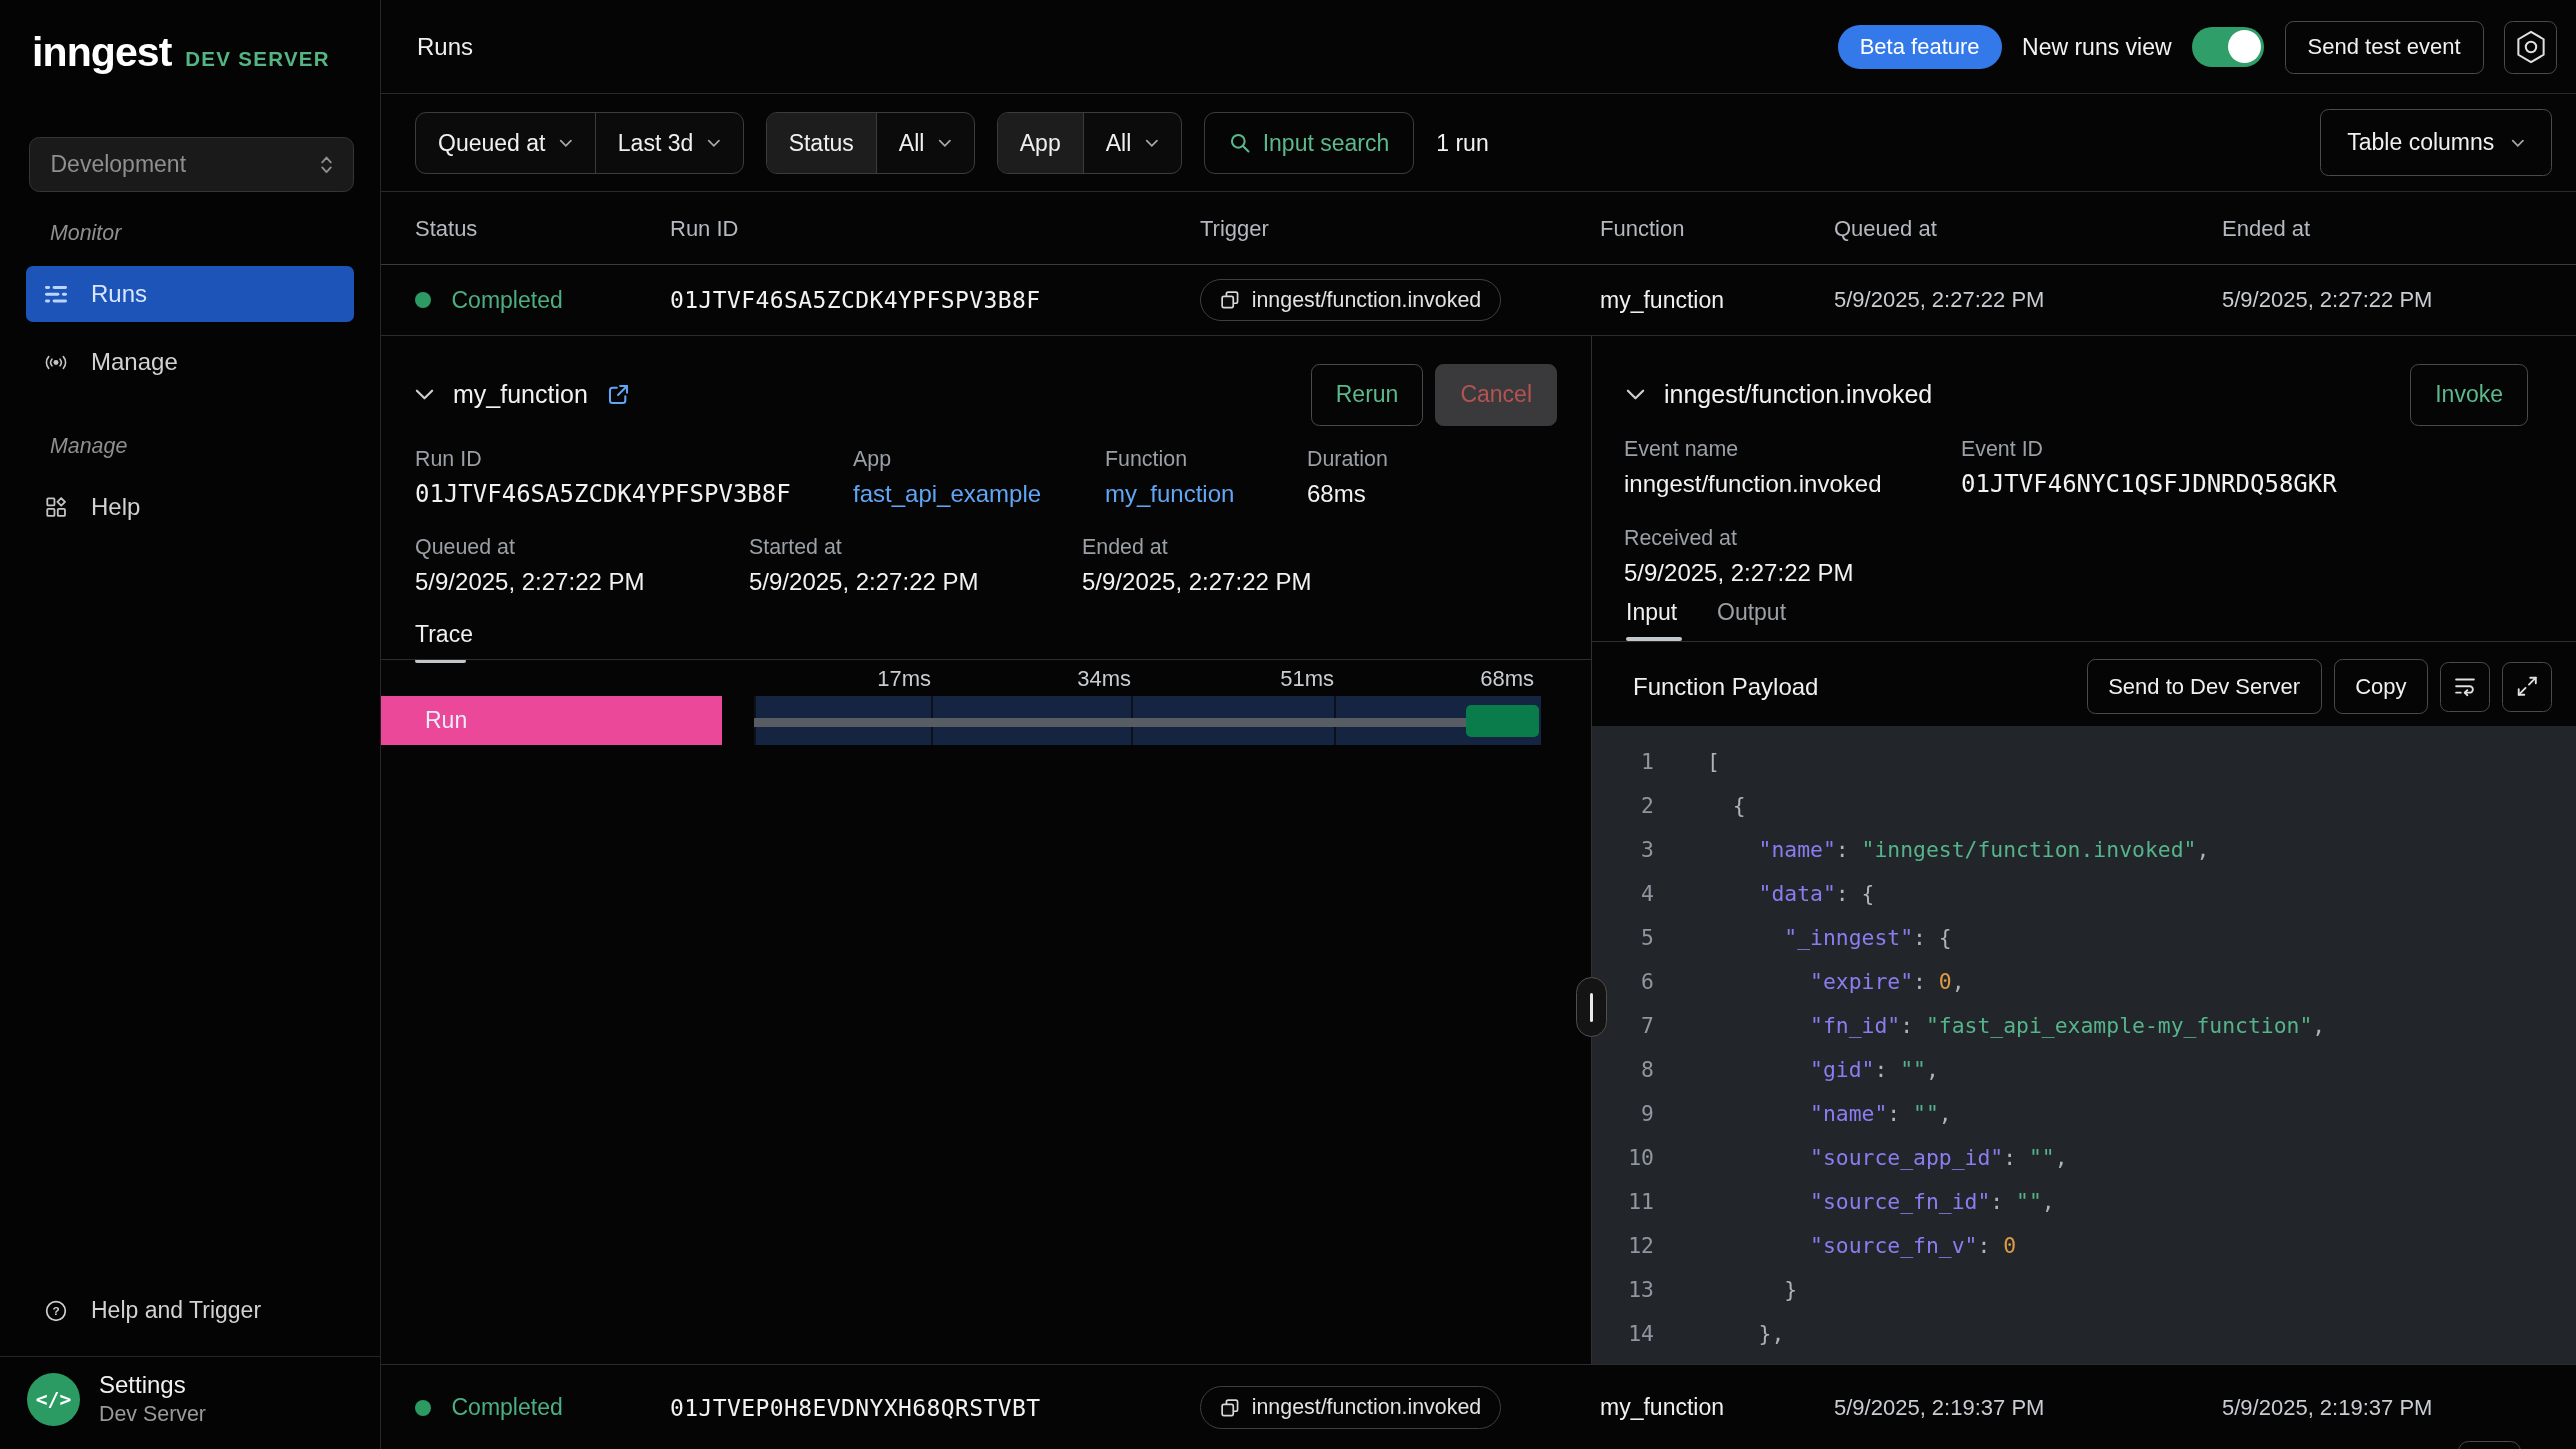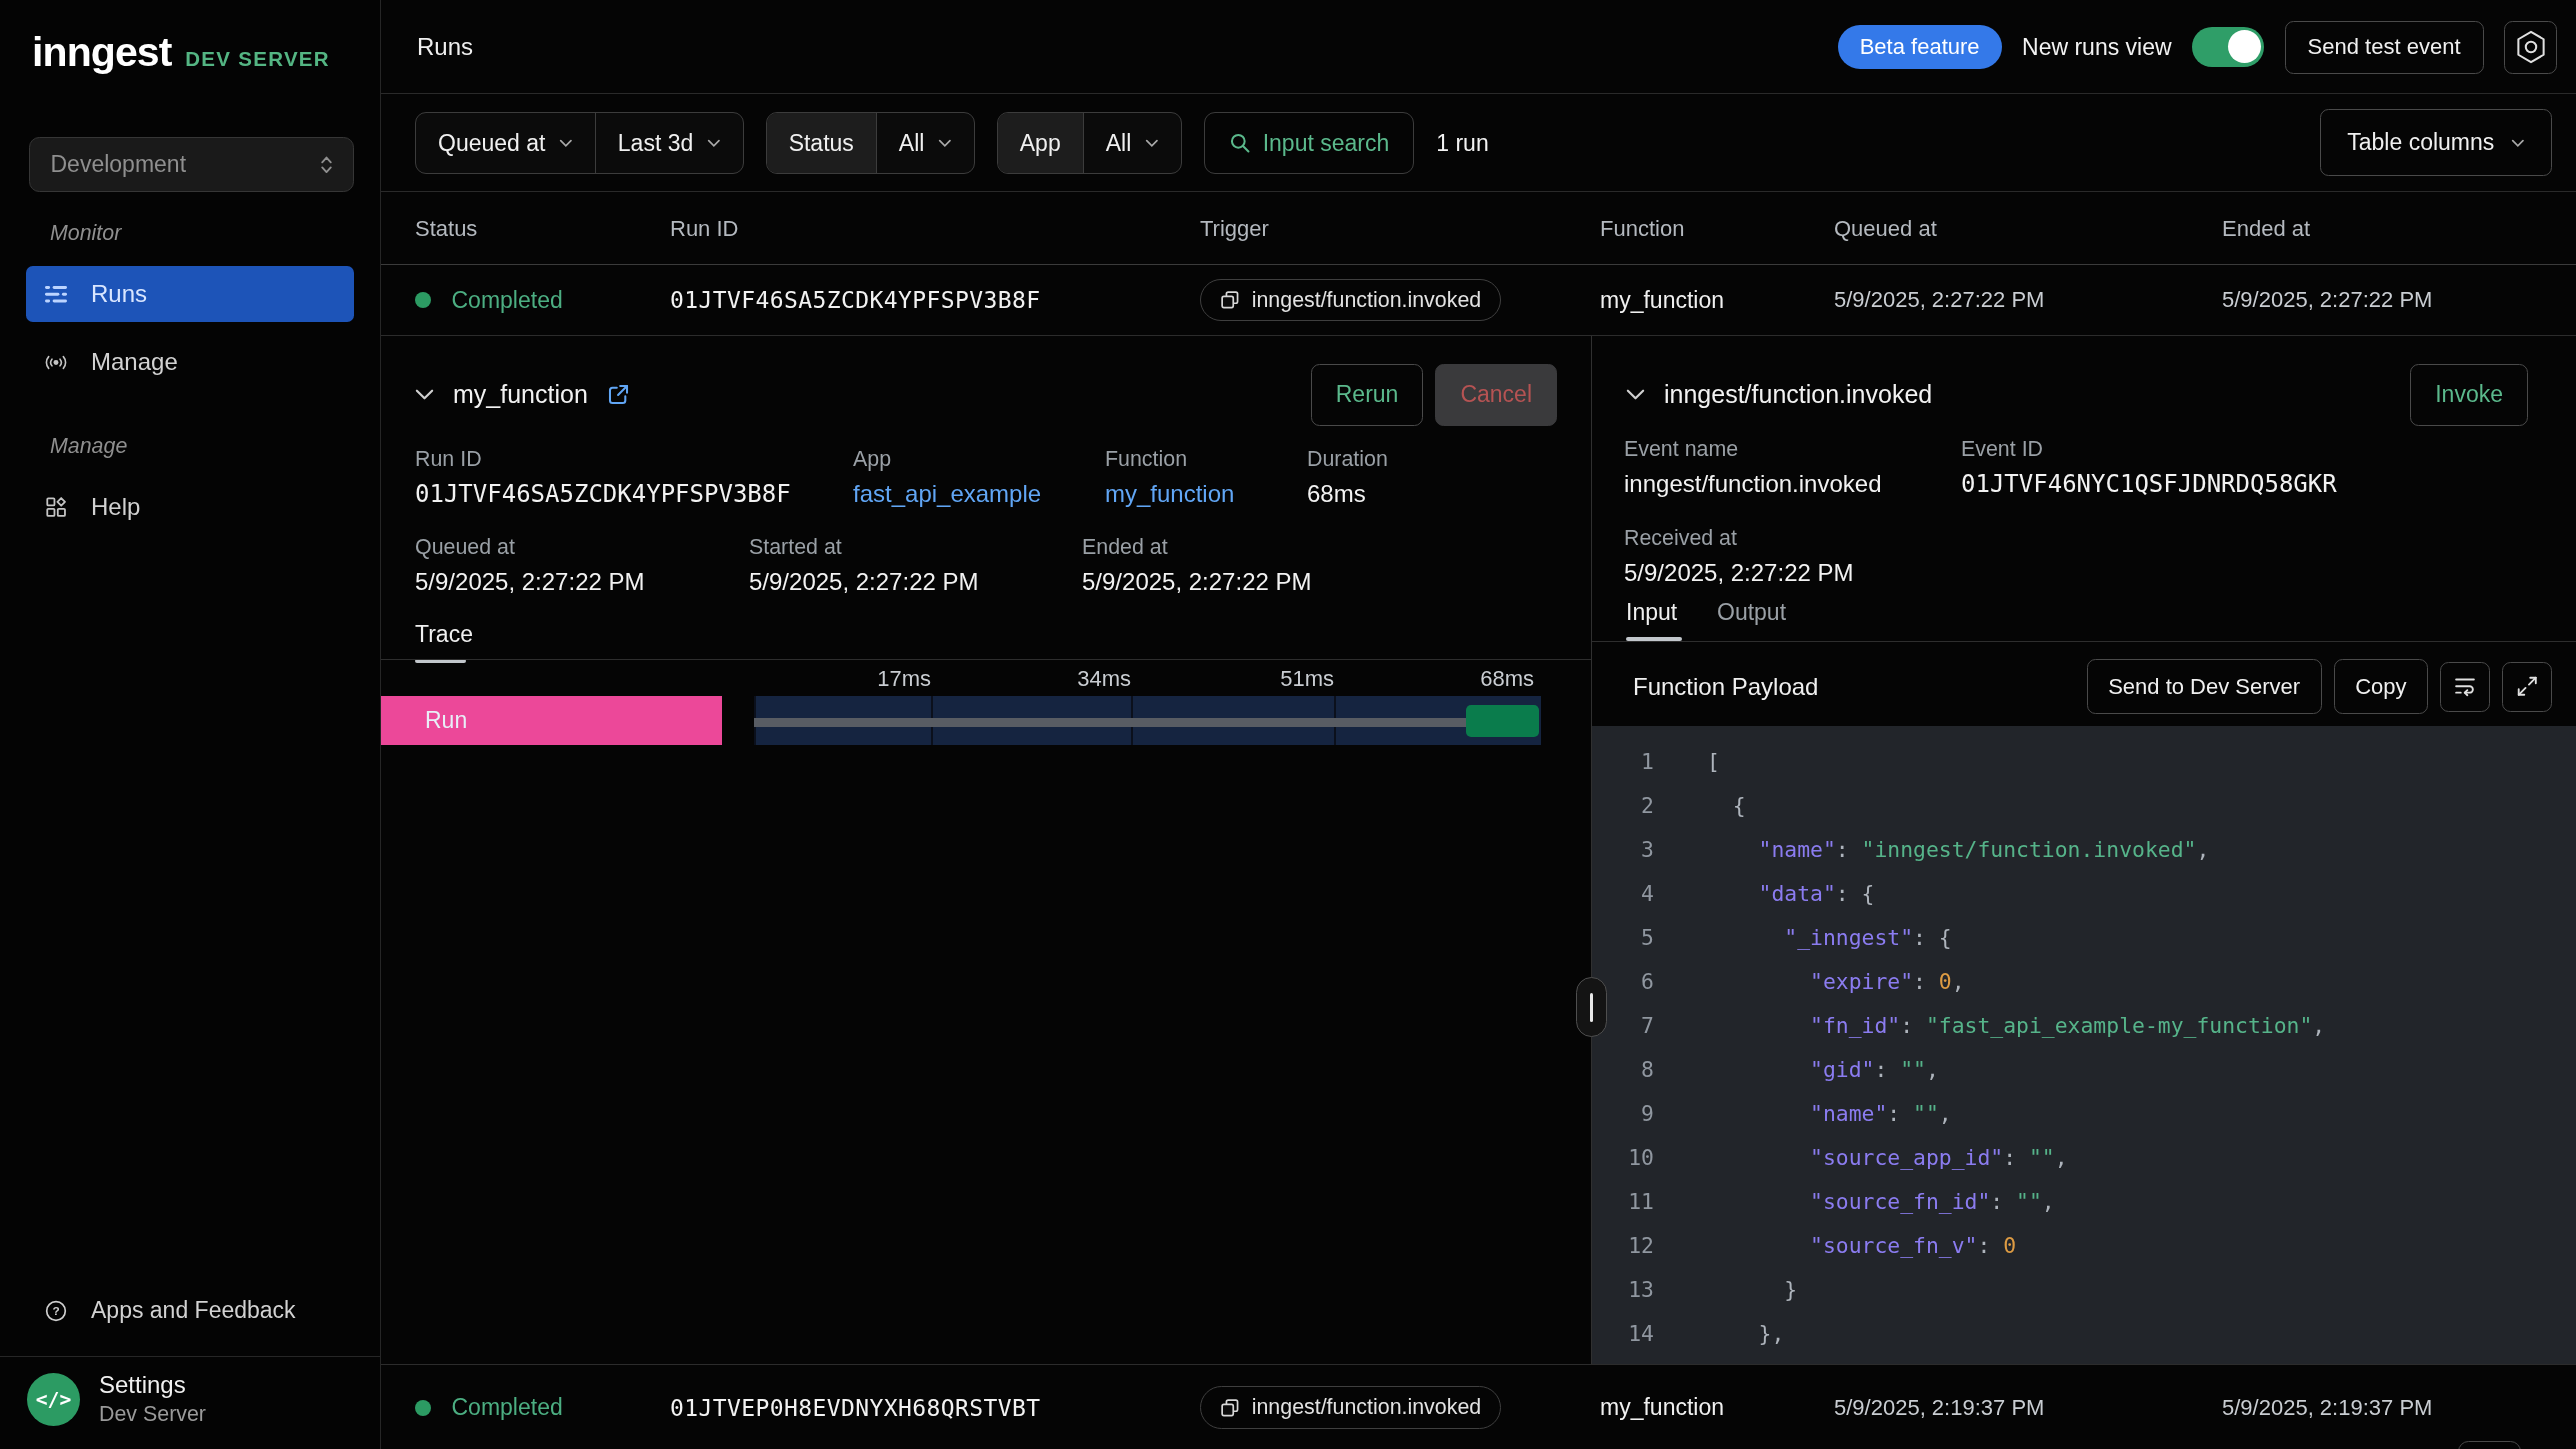--- a/index.html
+++ b/index.html
@@ -206,21 +206,21 @@
   </div>
 
 
   <div class="help-item">
     <span class="nico">
       <svg width="22" height="22" viewBox="0 0 26 26" fill="none" stroke="#cfcfcf" stroke-width="2" style="font-size:27px">
         <circle cx="13" cy="13" r="11"></circle>
         <text x="13" y="18" text-anchor="middle" font-size="14" font-weight="bold" fill="#cfcfcf" stroke="none" font-family="Liberation Sans, sans-serif">?</text>
       </svg>
     </span>
-    <span>Apps and Feedback</span>
+    <span>Help and Trigger</span>
   </div>
 
   <div class="side-divider" style="top:1356px"></div>
 
   <div class="settings-row">
     <div class="settings-avatar">&lt;/&gt;</div>
     <div>
       <div class="settings-title">Settings</div>
       <div class="settings-sub">Dev Server</div>
     </div>

